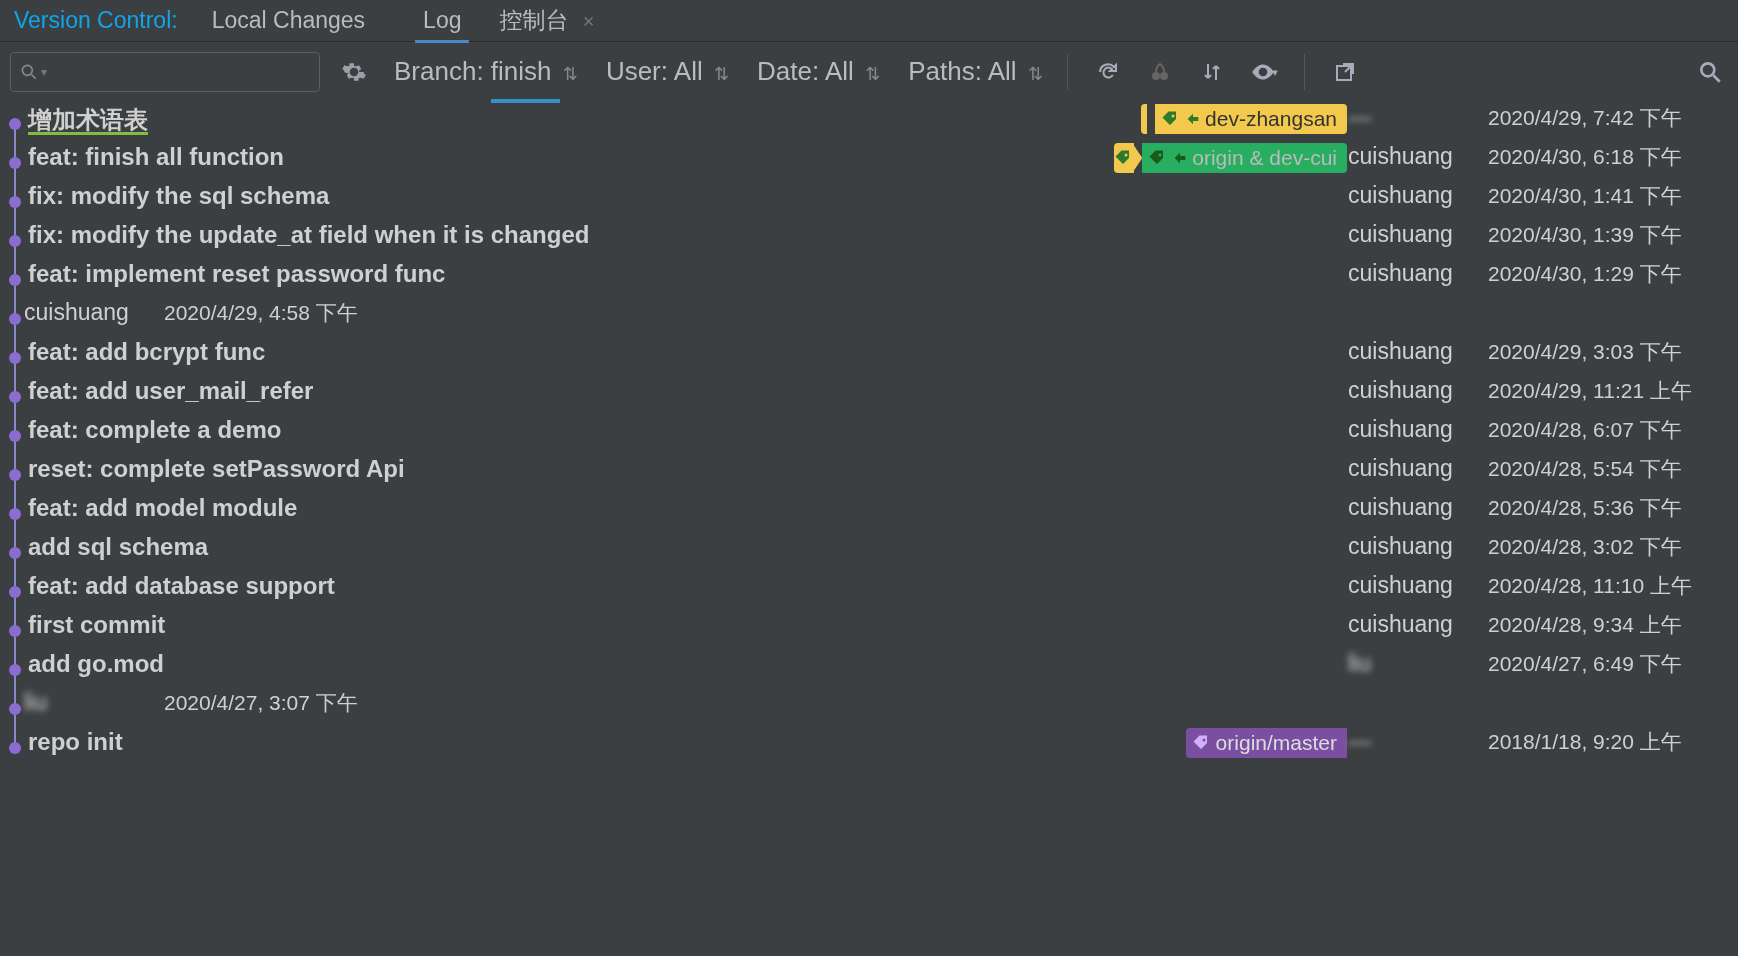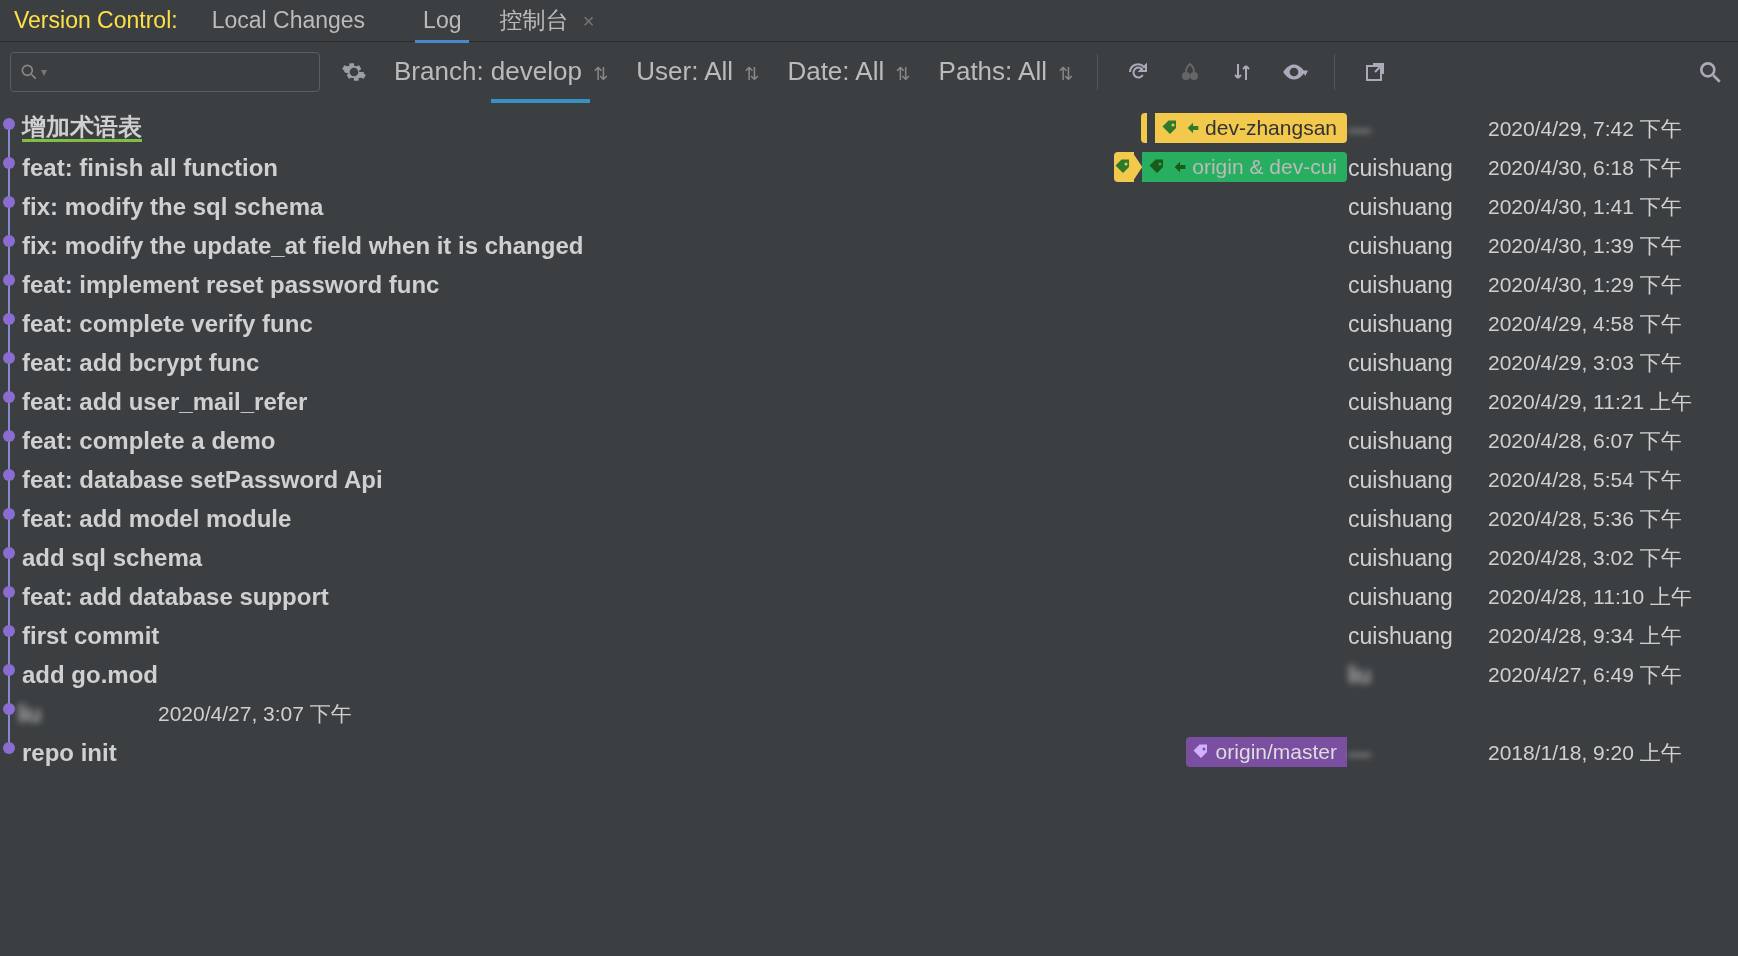--- a/index.html
+++ b/index.html
@@ -1,21 +1,21 @@
 <!DOCTYPE html>
 <html><head>
 <meta charset="utf-8">
 <style>
   * { box-sizing: border-box; margin: 0; padding: 0; }
   html, body { width: 1738px; height: 956px; background: #3c3f41; color: #bbbbbb; font-family: "Helvetica Neue", Arial, sans-serif; font-size: 24px; overflow: hidden; }
   .root { display: flex; flex-direction: column; width: 100%; height: 100%; }
 
   
   .tabs { display: flex; align-items: center; height: 42px; padding-left: 14px; gap: 30px; border-bottom: 1px solid #2b2b2b; }
-  .tab-header-label { color: #fde047; font-size: 23px; }
+  .tab-header-label { color: #0ea5e9; font-size: 23px; }
   .tab { color: #bbbbbb; font-size: 23px; padding: 6px 4px; position: relative; cursor: pointer; }
   .tab.active { font-weight: 500; margin-left: 20px; }
   .tab.active::after { content: ""; position: absolute; left: -4px; right: -4px; bottom: -3px; height: 3px; background: #4a88c7; }
   .tab .close { margin-left: 8px; color: #777; font-size: 20px; }
 
   
   .toolbar { display: flex; align-items: center; height: 60px; padding: 0 10px; gap: 16px; }
   .search-wrap { display: flex; align-items: center; width: 310px; height: 40px; border: 1px solid #5a5d5f; border-radius: 4px; padding: 0 8px; background: #3c3f41; }
   .search-wrap svg { flex: none; }
   .search-input { flex: 1; background: transparent; border: none; outline: none; color: #bbb; font-size: 20px; margin-left: 4px; }
@@ -28,21 +28,21 @@
   .filter .value.active-underline::after { content:""; position:absolute; left:0; right:-8px; bottom:-17px; height:4px; background:#3592c4; }
 
   .divider { width: 1px; height: 36px; background: #555; margin: 0 6px; }
 
   .icon-btn { display:flex; align-items:center; justify-content:center; width:36px; height:36px; color:#aab; cursor:pointer; }
   .icon-btn.disabled { color:#666; }
   .right-search { margin-left:auto; }
 
   
   .log-body { flex:1; overflow:auto; padding-top:2px; }
-  .commit-row { display:flex; align-items:flex-end; height:39px; }
+  .commit-row { display:flex; align-items:flex-start; height:39px; padding-left: 6px; }
   .graph-col { width: 18px; display:flex; align-items:center; justify-content:center; position:relative; height:100%; }
   .graph-col::before { content:""; position:absolute; top:0; bottom:0; left:50%; width:2px; background:#8888cc; transform:translateX(-50%); }
   .commit-row.last .graph-col::before { bottom:50%; }
   .commit-row.first .graph-col::before { top:50%; }
   .node { width:12px; height:12px; border-radius:50%; background:#8b6cd1; z-index:1; }
   .msg { flex:1; color:#d0d0d0; font-weight:600; font-size:24px; white-space:nowrap; overflow:hidden; text-overflow:ellipsis; padding-left: 4px; }
   .msg.underlined { text-decoration: underline; text-decoration-color: #7fbf3f; text-decoration-thickness: 3px; text-underline-offset: 4px; }
   .tags { display:flex; gap:8px; margin-right:1px; }
   .tag { display:flex; align-items:center; height:30px; padding: 0 10px 0 6px; font-size:21px; color:#111; }
   .tag.yellow { background:#f2c94c; color:#333; border-radius: 0 4px 4px 0; }
@@ -85,21 +85,21 @@
     </div>
     <span class="gear icon-btn">
       <svg width="26" height="26" viewBox="0 0 24 24" fill="#9aa0a6">
           <path d="M12 8a4 4 0 100 8 4 4 0 000-8zm9 4a7 7 0 01-.1 1.2l2 1.6-2 3.4-2.4-.9a7 7 0 01-2 .1l-.4 2.6h-4l-.4-2.6a7 7 0 01-2-.1l-2.4.9-2-3.4 2-1.6A7 7 0 013 12a7 7 0 01.1-1.2l-2-1.6 2-3.4 2.4.9a7 7 0 012-.1L7.9 4h4l.4 2.6a7 7 0 012 .1l2.4-.9 2 3.4-2 1.6c.1.4.1.8.1 1.2z"></path>
         </svg>
     </span>
 
     <div class="filter-group">
       <span class="filter">
         <span>Branch:</span>
-        <span class="value active-underline">develop</span>
+        <span class="value active-underline">finish</span>
         <span class="caret">⇅</span>
       </span>
       <span class="filter">
         <span>User:</span>
         <span>All</span>
         <span class="caret">⇅</span>
       </span>
       <span class="filter">
         <span>Date:</span>
         <span>All</span>
@@ -230,21 +230,20 @@
           <div class="node"></div>
         </div>
         <div class="msg">feat: implement reset password func</div>
         <div class="author">cuishuang</div>
         <div class="date">2020/4/30, 1:29 下午</div>
       </div>
       <div class="commit-row">
         <div class="graph-col">
           <div class="node"></div>
         </div>
-        <div class="msg">feat: complete verify func</div>
         <div class="author">cuishuang</div>
         <div class="date">2020/4/29, 4:58 下午</div>
       </div>
       <div class="commit-row">
         <div class="graph-col">
           <div class="node"></div>
         </div>
         <div class="msg">feat: add bcrypt func</div>
         <div class="author">cuishuang</div>
         <div class="date">2020/4/29, 3:03 下午</div>
@@ -262,21 +261,21 @@
           <div class="node"></div>
         </div>
         <div class="msg">feat: complete a demo</div>
         <div class="author">cuishuang</div>
         <div class="date">2020/4/28, 6:07 下午</div>
       </div>
       <div class="commit-row">
         <div class="graph-col">
           <div class="node"></div>
         </div>
-        <div class="msg">feat: database setPassword Api</div>
+        <div class="msg">reset: complete setPassword Api</div>
         <div class="author">cuishuang</div>
         <div class="date">2020/4/28, 5:54 下午</div>
       </div>
       <div class="commit-row">
         <div class="graph-col">
           <div class="node"></div>
         </div>
         <div class="msg">feat: add model module</div>
         <div class="author">cuishuang</div>
         <div class="date">2020/4/28, 5:36 下午</div>

